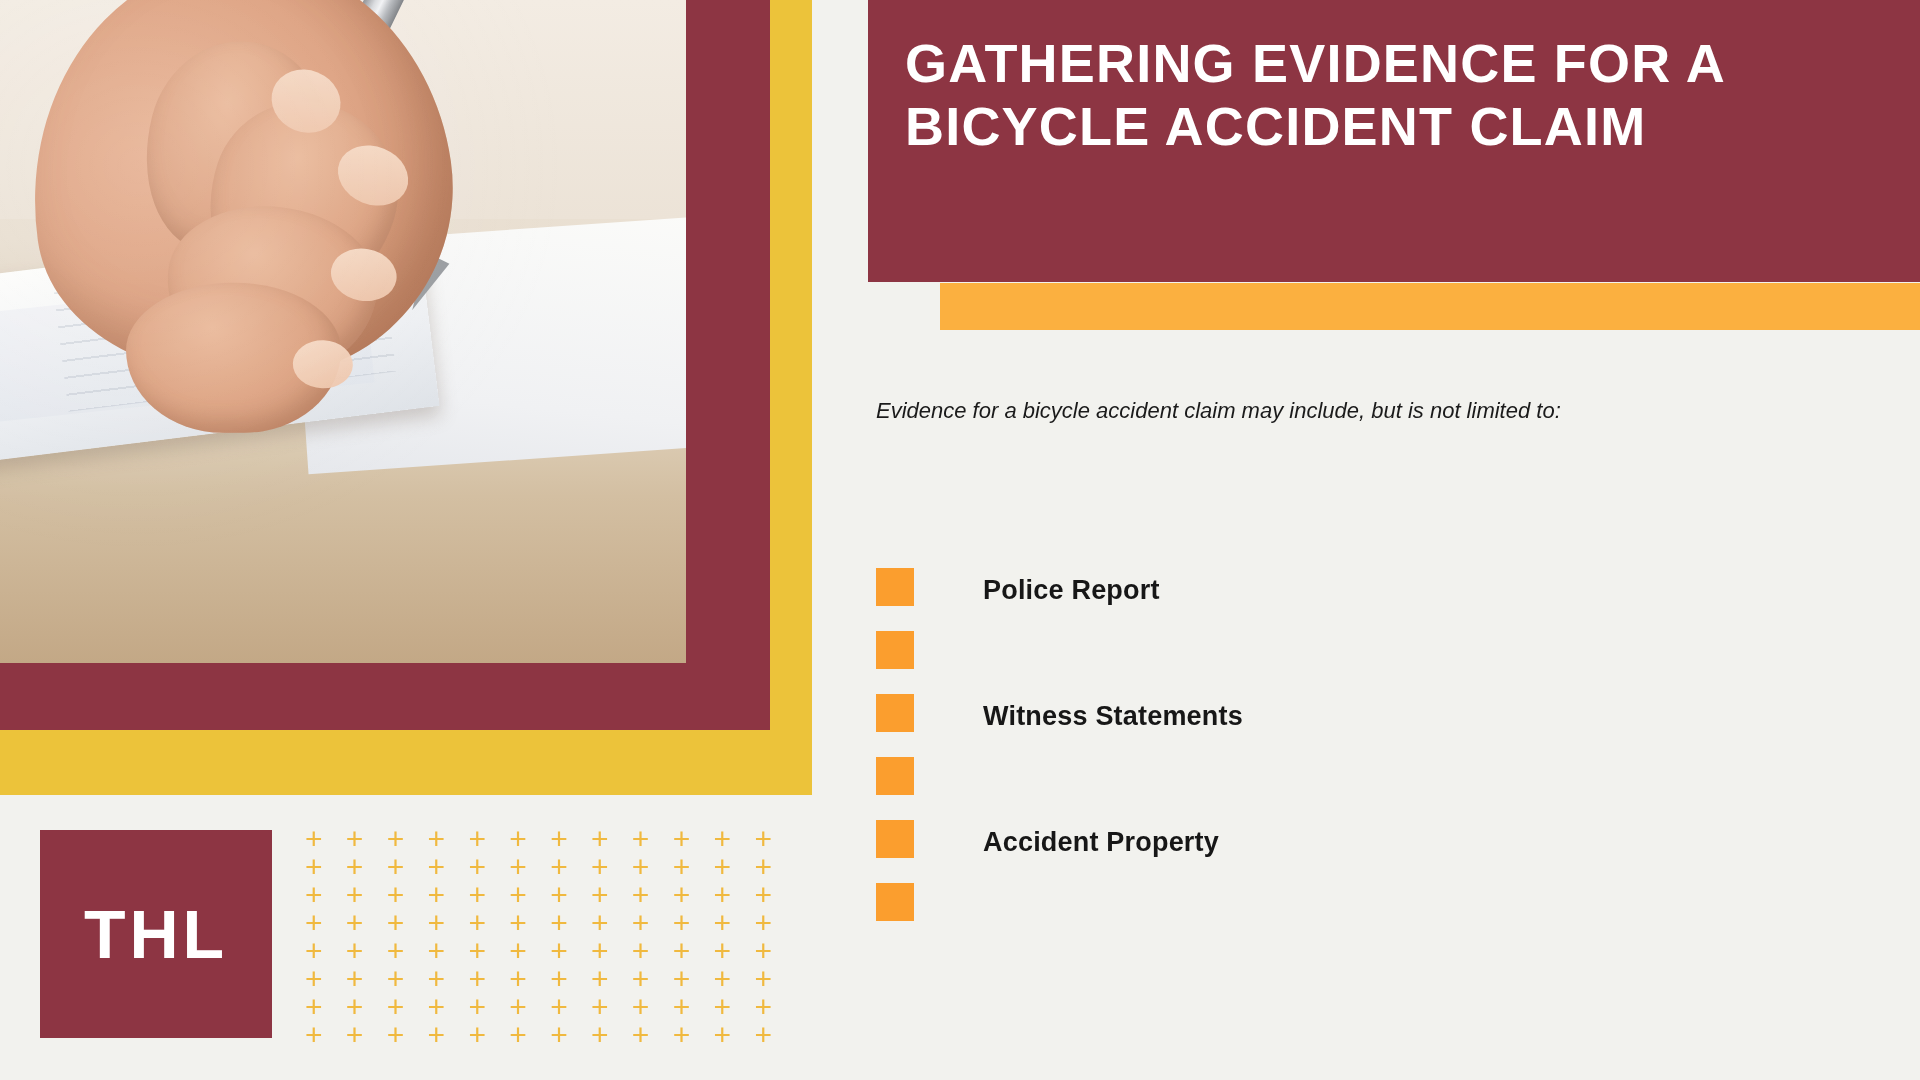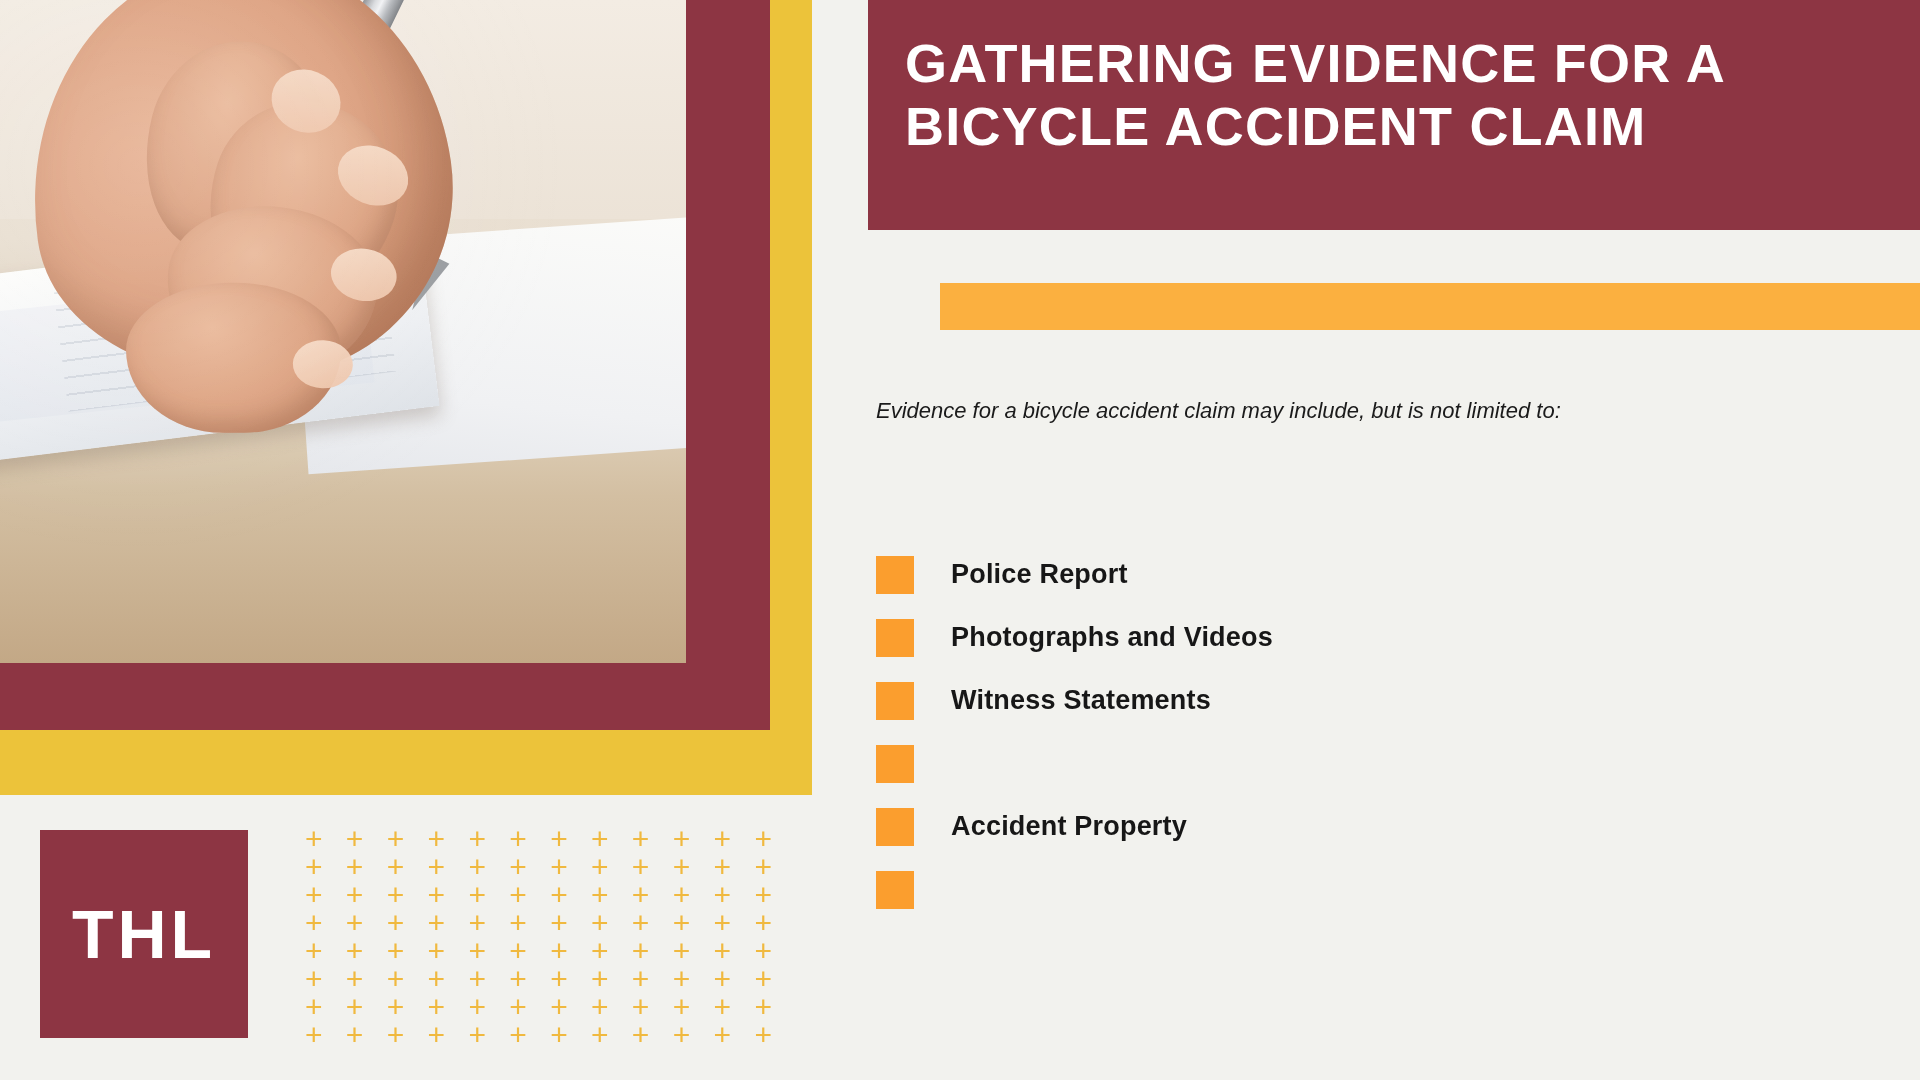--- a/index.html
+++ b/index.html
@@ -191,21 +191,21 @@
     inset: 0;
     backdrop-filter: blur(0px);
     background: radial-gradient(ellipse at 20% 25%, rgba(255,255,255,0.12) 0%, rgba(255,255,255,0) 55%);
   }
 
   
   .logo-box {
     position: absolute;
     left: 40px;
     top: 830px;
-    width: 208px;
+    width: 232px;
     height: 208px;
     background: #8d3543;
     display: flex;
     align-items: center;
     justify-content: center;
   }
   .logo-text {
     color: #ffffff;
     font-size: 68px;
     font-weight: bold;
@@ -228,21 +228,21 @@
     overflow: hidden;
     font-weight: 400;
   }
 
   
   .title-band {
     position: absolute;
     left: 868px;
     top: 0;
     width: 1052px;
-    height: 230px;
+    height: 282px;
     background: #8d3543;
   }
   .title-text {
     position: absolute;
     left: 37px;
     top: 32px;
     width: 930px;
     color: #ffffff;
     font-size: 54px;
     font-weight: bold;
@@ -273,22 +273,23 @@
   }
 
   .evidence-list {
     position: absolute;
     left: 876px;
     top: 543px;
     width: 1000px;
   }
   .ev-item {
     display: flex;
-    align-items: center;
+    align-items: flex-end;
     height: 63px;
+    gap: 32px;
   }
   .ev-square {
     width: 38px;
     height: 38px;
     background: #fb9e2e;
     flex: 0 0 38px;
   }
   .ev-label {
     margin-left: 37px;
     font-size: 27px;
@@ -351,21 +352,20 @@
 
   <div class="intro">Evidence for a bicycle accident claim may include, but is not limited to:</div>
 
   <div class="evidence-list">
     <div class="ev-item">
       <span class="ev-square"></span>
       <span class="ev-label">Police Report</span>
     </div>
     <div class="ev-item">
       <span class="ev-square"></span>
-      <span class="ev-label">Photographs and Videos</span>
     </div>
     <div class="ev-item">
       <span class="ev-square"></span>
       <span class="ev-label">Witness Statements</span>
     </div>
     <div class="ev-item">
       <span class="ev-square"></span>
     </div>
     <div class="ev-item">
       <span class="ev-square"></span>

